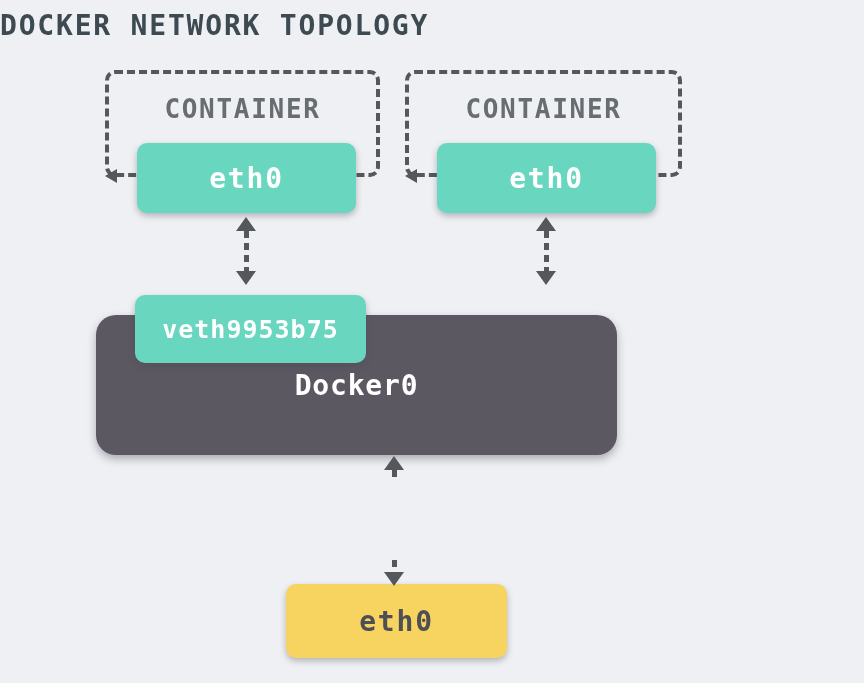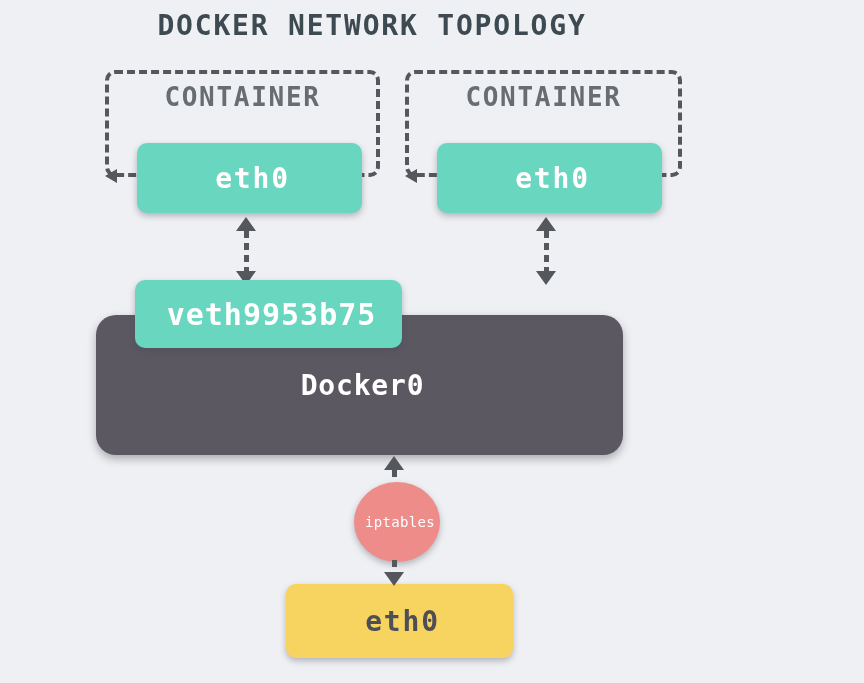--- a/index.html
+++ b/index.html
@@ -6,62 +6,60 @@
   body {
     width: 864px; height: 683px;
     background: #EEF0F3;
     font-family: "DejaVu Sans Mono", "Liberation Mono", monospace;
     overflow: hidden;
   }
   .stage { position: relative; width: 864px; height: 683px; background: #EEF0F3; }
 
   .title {
     position: absolute; left: 0; top: 9px; width: 744px;
-    text-align: center;
     font-size: 28px; font-weight: bold; letter-spacing: 1.8px;
     color: #3E4A52;
   }
 
   
   .cgroup {
     position: absolute; top: 70px; height: 99px;
     border: 4px dashed #54575B; border-radius: 10px;
   }
   .cgroup.left  { left: 105px; width: 267px; }
   .cgroup.right { left: 405px; width: 269px; }
   .container-label {
-    position: absolute; top: 8px; left: 0; right: 0;
+    position: absolute; top: 20px; left: 0; right: 0;
     text-align: center;
     font-size: 26px; font-weight: bold; letter-spacing: 1.7px;
     color: #686D72;
   }
   .corner-arrow {
     position: absolute; left: -4px; bottom: -10px;
     width: 0; height: 0;
     border-top: 7px solid transparent;
     border-bottom: 7px solid transparent;
     border-right: 12px solid #54575B;
   }
 
   
   .node {
     position: absolute;
     display: flex; align-items: center; justify-content: center;
     font-weight: bold; color: #FFFFFF;
     border-radius: 10px;
     box-shadow: 0 3px 6px rgba(70,70,85,0.35);
-    padding-left: 6px;
   }
   .teal { background: #69D6BF; }
 
   .eth-node { width: 219px; height: 70px; top: 143px; font-size: 28px; letter-spacing: 1.8px; z-index: 4; }
   .eth-node.left  { left: 137px; }
   .eth-node.right { left: 437px; }
 
-  .veth-node { width: 261px; height: 68px; top: 280px; font-size: 30px; letter-spacing: 1px; z-index: 4; }
+  .veth-node { width: 231px; height: 68px; top: 295px; font-size: 25px; letter-spacing: 1px; z-index: 4; }
   .veth-node.left  { left: 135px; }
   .veth-node.right { left: 435px; }
 
   .bridge-node {
     left: 96px; top: 315px; width: 521px; height: 140px;
     background: #5C5862; border-radius: 20px;
     font-size: 28px; letter-spacing: 0.8px;
     box-shadow: 0 4px 8px rgba(70,70,85,0.4);
     z-index: 2;
   }
@@ -140,21 +138,20 @@
 
   <div class="node bridge-node">Docker0</div>
 
   <div class="node teal veth-node left">veth9953b75</div>
 
   <div class="varrow up-short">
     <span class="ah-up"></span>
     <span class="stem"></span>
   </div>
 
-  <div class="node firewall-node">iptables</div>
 
   <div class="varrow down-short">
     <span class="stem"></span>
     <span class="ah-down"></span>
   </div>
 
   <div class="node host-node">eth0</div>
 
 </div>
 

